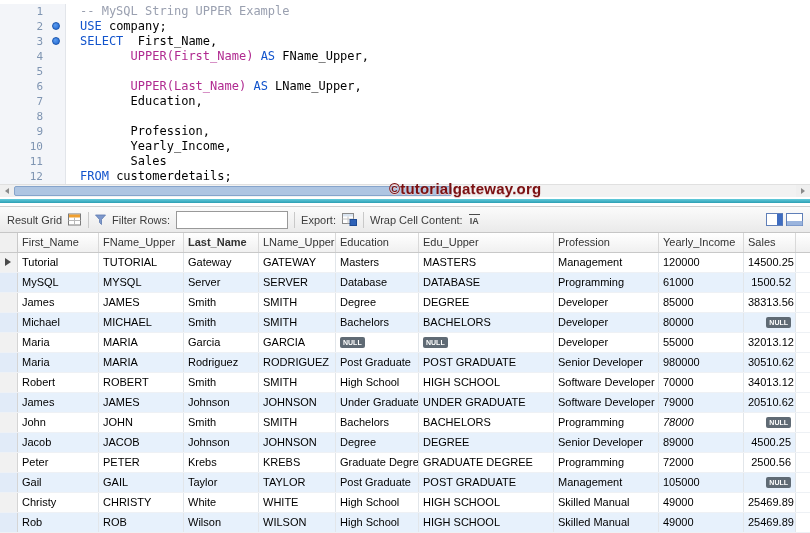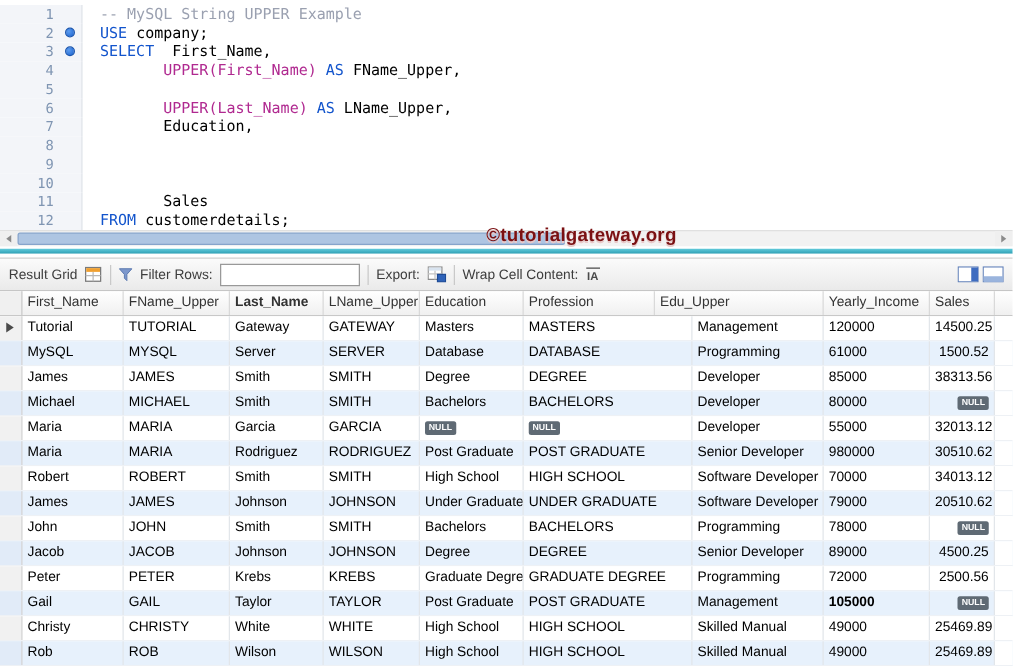--- a/index.html
+++ b/index.html
@@ -67,22 +67,22 @@
 
   <div class="editor" id="editor">
       <div class="code-line"><span class="ln">1</span><span class="mk"></span><span class="code"><span class="tok-comment">-- MySQL String UPPER Example</span></span></div>
       <div class="code-line"><span class="ln">2</span><span class="mk"><span class="dot"></span></span><span class="code"><span class="tok-kw">USE</span><span class="tok-plain"> company;</span></span></div>
       <div class="code-line"><span class="ln">3</span><span class="mk"><span class="dot"></span></span><span class="code"><span class="tok-kw">SELECT</span><span class="tok-plain">  First_Name,</span></span></div>
       <div class="code-line"><span class="ln">4</span><span class="mk"></span><span class="code"><span class="tok-plain">       </span><span class="tok-fn">UPPER(First_Name)</span><span class="tok-plain"> </span><span class="tok-kw">AS</span><span class="tok-plain"> FName_Upper,</span></span></div>
       <div class="code-line"><span class="ln">5</span><span class="mk"></span></div>
       <div class="code-line"><span class="ln">6</span><span class="mk"></span><span class="code"><span class="tok-plain">       </span><span class="tok-fn">UPPER(Last_Name)</span><span class="tok-plain"> </span><span class="tok-kw">AS</span><span class="tok-plain"> LName_Upper,</span></span></div>
       <div class="code-line"><span class="ln">7</span><span class="mk"></span><span class="code"><span class="tok-plain">       Education,</span></span></div>
       <div class="code-line"><span class="ln">8</span><span class="mk"></span></div>
-      <div class="code-line"><span class="ln">9</span><span class="mk"></span></div>
-      <div class="code-line"><span class="ln">10</span><span class="mk"></span></div>
+      <div class="code-line"><span class="ln">9</span><span class="mk"></span><span class="code"><span class="tok-plain">       Profession,</span></span></div>
+      <div class="code-line"><span class="ln">10</span><span class="mk"></span><span class="code"><span class="tok-plain">       Yearly_Income,</span></span></div>
       <div class="code-line"><span class="ln">11</span><span class="mk"></span><span class="code"><span class="tok-plain">       Sales</span></span></div>
       <div class="code-line"><span class="ln">12</span><span class="mk"></span><span class="code"><span class="tok-kw">FROM</span><span class="tok-plain"> customerdetails;</span></span></div>
     </div>
 
   <div class="watermark">©tutorialgateway.org</div>
 
   <div class="hscroll">
     <div class="scroll-btn">
       <span class="tri-left"></span>
     </div>
@@ -147,22 +147,22 @@
   </div>
 
   <div class="grid">
     <div class="grid-header" id="grid-header">
         <div class="gh-sel" style="width: 18px;"></div>
         <div class="gh-cell" style="width: 81px;">First_Name</div>
         <div class="gh-cell" style="width: 85px;">FName_Upper</div>
         <div class="gh-cell" style="width: 75px; font-weight: bold;">Last_Name</div>
         <div class="gh-cell" style="width: 77px;">LName_Upper</div>
         <div class="gh-cell" style="width: 83px;">Education</div>
+        <div class="gh-cell" style="width: 135px;">Edu_Upper</div>
         <div class="gh-cell" style="width: 105px;">Profession</div>
-        <div class="gh-cell" style="width: 135px;">Edu_Upper</div>
         <div class="gh-cell" style="width: 85px;">Yearly_Income</div>
         <div class="gh-cell" style="width: 52px;">Sales</div>
         <div class="gh-fill"></div>
       </div>
     <div id="grid-body">
         <div class="grid-row">
           <div class="g-sel" style="width: 18px;">
             <span class="row-arrow"></span>
           </div>
           <div class="g-cell" style="width: 81px;">Tutorial</div>
@@ -269,21 +269,21 @@
         </div>
         <div class="grid-row">
           <div class="g-sel" style="width: 18px;"></div>
           <div class="g-cell" style="width: 81px;">John</div>
           <div class="g-cell" style="width: 85px;">JOHN</div>
           <div class="g-cell" style="width: 75px;">Smith</div>
           <div class="g-cell" style="width: 77px;">SMITH</div>
           <div class="g-cell" style="width: 83px;">Bachelors</div>
           <div class="g-cell" style="width: 135px;">BACHELORS</div>
           <div class="g-cell" style="width: 105px;">Programming</div>
-          <div class="g-cell" style="width: 85px;">78000</div>
+          <div class="g-cell" style="width: 85px; font-style: italic;">78000</div>
           <div class="g-cell g-right" style="width: 52px;"><span class="null-badge">NULL</span></div>
           <div class="g-fill"></div>
         </div>
         <div class="grid-row alt">
           <div class="g-sel" style="width: 18px;"></div>
           <div class="g-cell" style="width: 81px;">Jacob</div>
           <div class="g-cell" style="width: 85px;">JACOB</div>
           <div class="g-cell" style="width: 75px;">Johnson</div>
           <div class="g-cell" style="width: 77px;">JOHNSON</div>
           <div class="g-cell" style="width: 83px;">Degree</div>
@@ -308,21 +308,21 @@
         </div>
         <div class="grid-row alt">
           <div class="g-sel" style="width: 18px;"></div>
           <div class="g-cell" style="width: 81px;">Gail</div>
           <div class="g-cell" style="width: 85px;">GAIL</div>
           <div class="g-cell" style="width: 75px;">Taylor</div>
           <div class="g-cell" style="width: 77px;">TAYLOR</div>
           <div class="g-cell" style="width: 83px;">Post Graduate</div>
           <div class="g-cell" style="width: 135px;">POST GRADUATE</div>
           <div class="g-cell" style="width: 105px;">Management</div>
-          <div class="g-cell" style="width: 85px; font-weight: bold;">105000</div>
+          <div class="g-cell" style="width: 85px;">105000</div>
           <div class="g-cell g-right" style="width: 52px;"><span class="null-badge">NULL</span></div>
           <div class="g-fill"></div>
         </div>
         <div class="grid-row">
           <div class="g-sel" style="width: 18px;"></div>
           <div class="g-cell" style="width: 81px;">Christy</div>
           <div class="g-cell" style="width: 85px;">CHRISTY</div>
           <div class="g-cell" style="width: 75px;">White</div>
           <div class="g-cell" style="width: 77px;">WHITE</div>
           <div class="g-cell" style="width: 83px;">High School</div>

